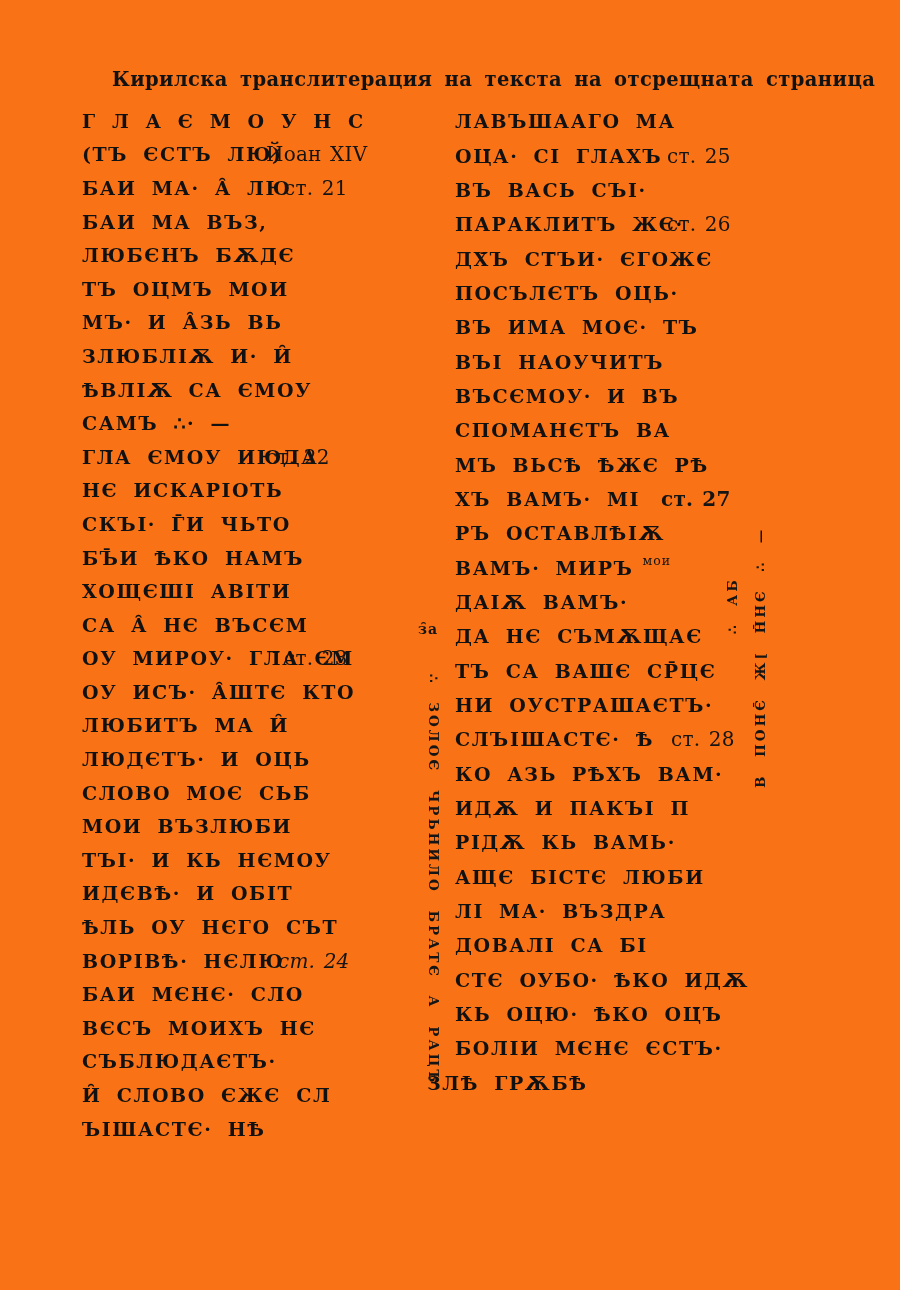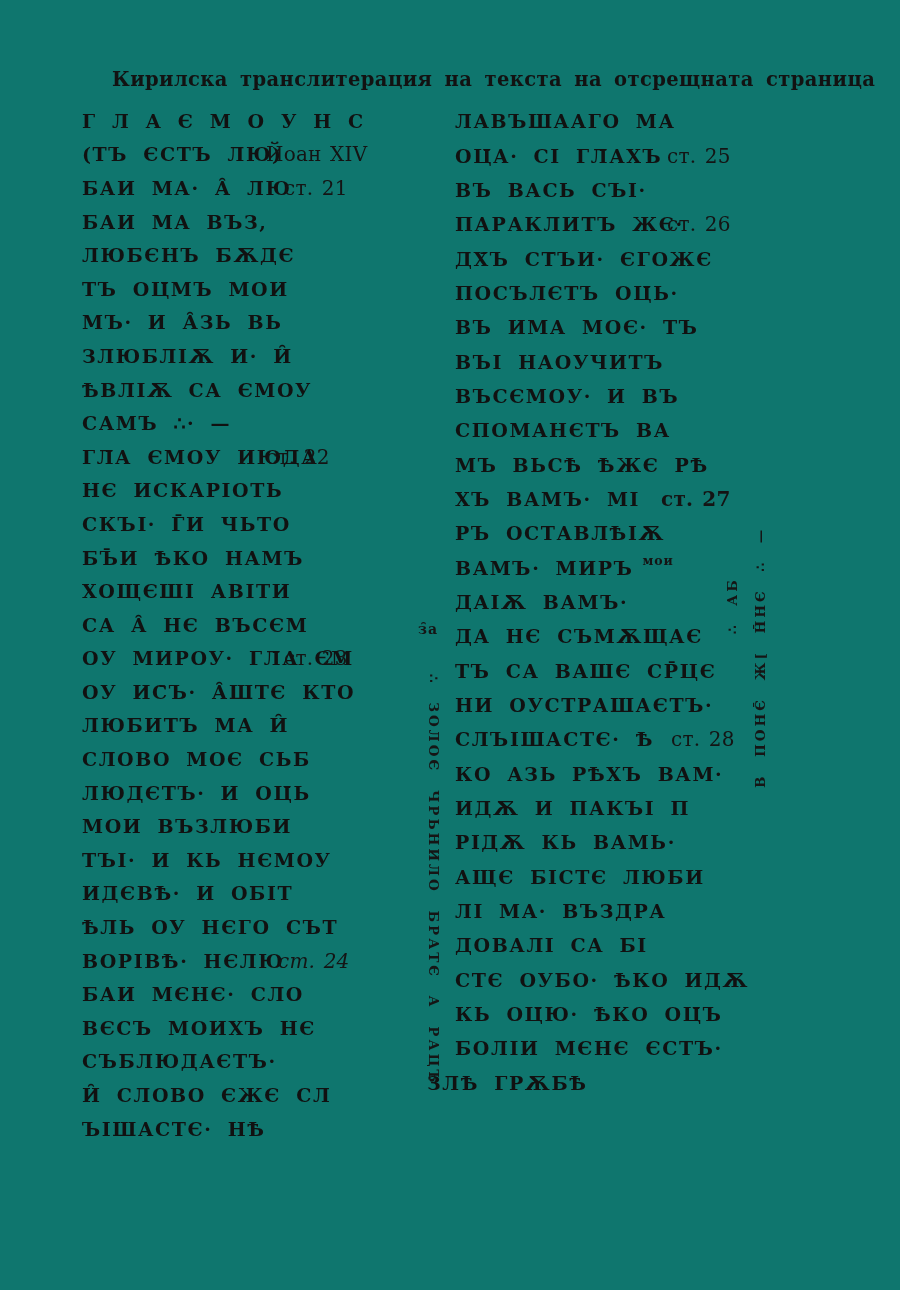--- a/index.html
+++ b/index.html
@@ -1,37 +1,37 @@
 <!DOCTYPE html>
 <html><head>
 <meta charset="utf-8">
 <style>
   html,body{margin:0;padding:0;background:#e8e8e4;}
   .page{
     position:relative;width:900px;height:1290px;margin:0 auto;
-    background:#0f766e;color:#141414;overflow:hidden;
+    background:#f97316;color:#141414;overflow:hidden;
     font-family:"DejaVu Serif","Liberation Serif",serif;
   }
   .title{
     position:absolute;left:112px;top:68px;
     font-size:19.5px;font-weight:bold;letter-spacing:.4px;word-spacing:5px;
     color:#121212;white-space:nowrap;
   }
   .col{position:absolute;top:104px;}
   .col-left{left:82px;width:365px;}
   .col-right{left:455px;width:340px;}
   .line{position:relative;display:flex;align-items:center;white-space:nowrap;}
   .col-left  .line{height:33.6px;}
   .col-right .line{height:34.35px;}
   .t{
     font-weight:bold;font-size:19px;letter-spacing:1.6px;word-spacing:7px;
     color:#111;
   }
   .sup{
-    font-weight:bold;font-size:12.5px;letter-spacing:1px;
+    font-weight:normal;font-size:12.5px;letter-spacing:1px;
     position:relative;top:-7px;margin-left:9px;
   }
   .vlabel{
     position:absolute;top:50%;transform:translateY(-50%);
     font-weight:normal;font-size:20px;letter-spacing:.2px;word-spacing:2px;
     white-space:nowrap;color:#141414;
   }
   .mnote{
     position:absolute;font-weight:bold;color:#151515;white-space:nowrap;
     font-size:13.5px;letter-spacing:3px;word-spacing:9px;
@@ -123,25 +123,25 @@
       </div>
       <div class="line">
         <span class="t">ОУ ИС̄Ъ· А̑ШТЄ КТО</span>
 
       </div>
       <div class="line">
         <span class="t">ЛЮБИТЪ МА И̑</span>
 
       </div>
       <div class="line">
+        <span class="t">ЛЮДЄТЪ· И ОЦ̄Ь</span>
+
+      </div>
+      <div class="line">
         <span class="t">СЛОВО МОЄ СЬБ</span>
-
-      </div>
-      <div class="line">
-        <span class="t">ЛЮДЄТЪ· И ОЦ̄Ь</span>
 
       </div>
       <div class="line">
         <span class="t">МОИ ВЪЗЛЮБИ</span>
 
       </div>
       <div class="line">
         <span class="t">ТЪІ· И КЬ НЄМОУ</span>
 
       </div>

